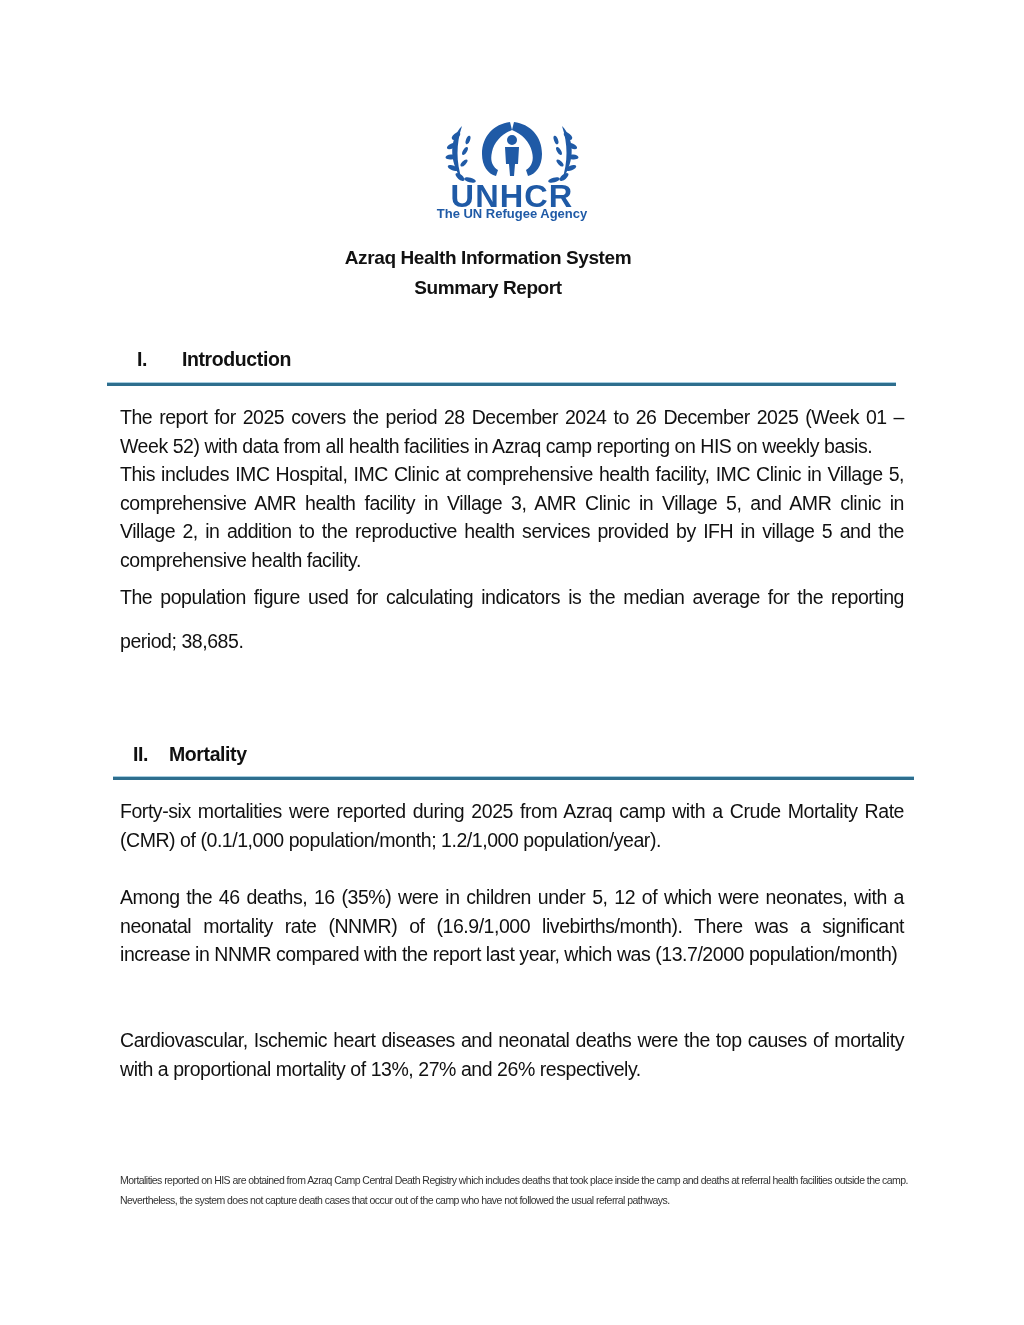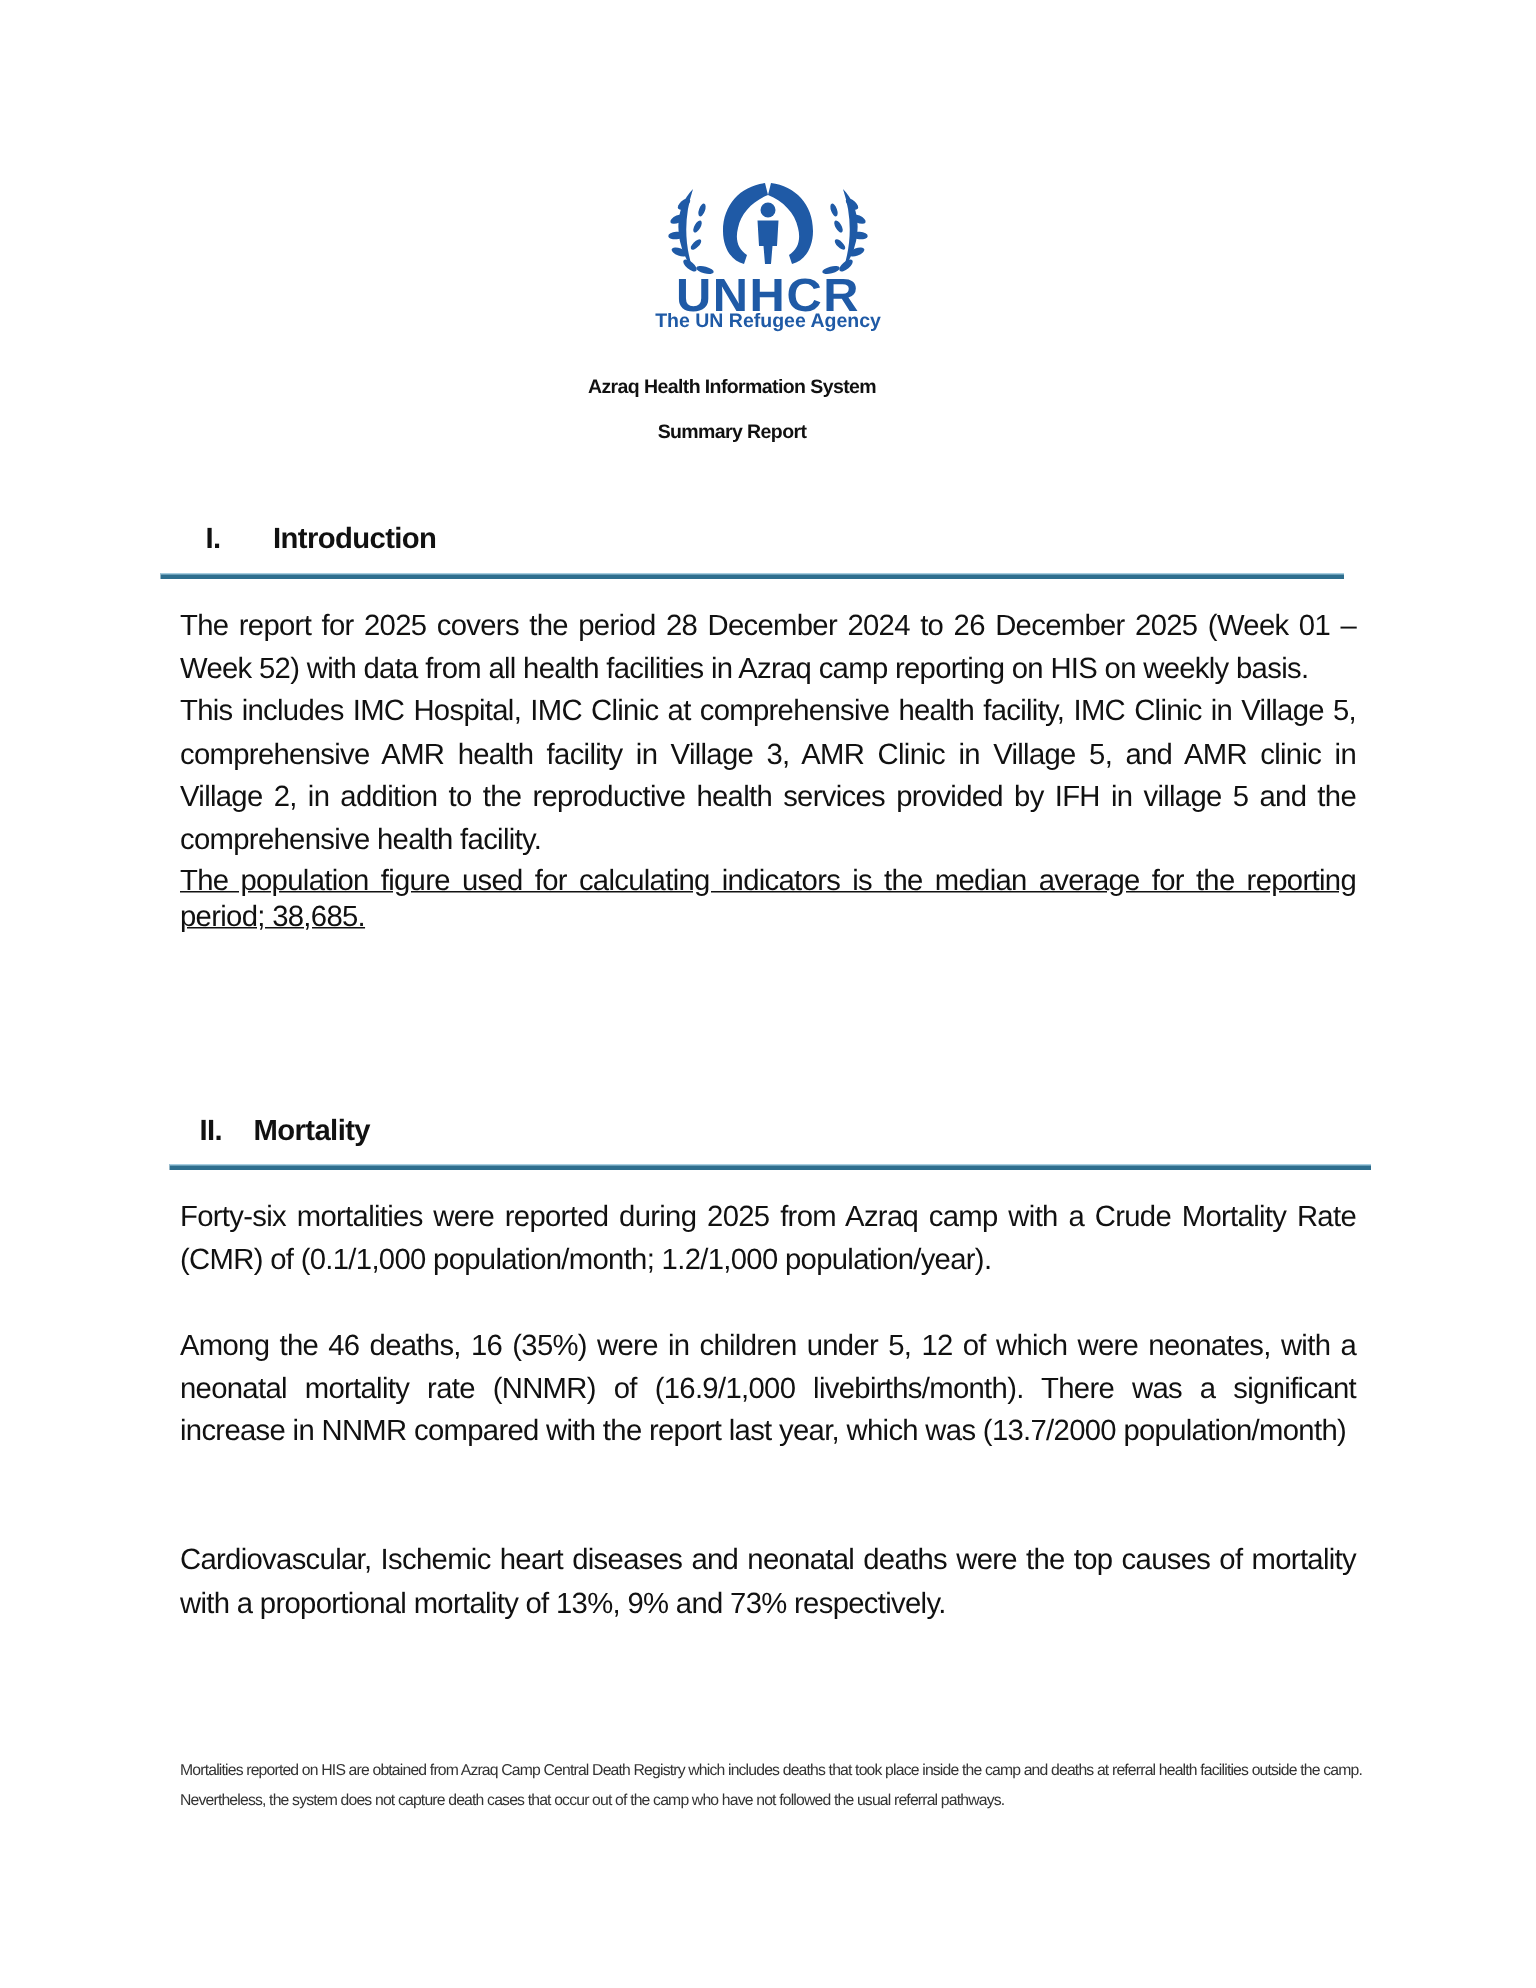--- a/index.html
+++ b/index.html
@@ -4,21 +4,21 @@
   <style>
     html, body { margin: 0; padding: 0; background: #ffffff; }
     body {
       width: 1024px; height: 1325px; position: relative; overflow: hidden;
       font-family: "Liberation Sans", sans-serif; color: #111;
     }
     .logo { position: absolute; left: 432px; top: 118px; width: 160px; height: 105px; }
     .logo svg { width: 160px; height: 105px; display: block; }
     .title-block {
       position: absolute; left: 0; width: 976px; top: 243px; text-align: center;
-      font-weight: bold; font-size: 13px; letter-spacing: -0.4px; line-height: 29.5px;
+      font-weight: bold; font-size: 19px; letter-spacing: -0.4px; line-height: 29.5px;
     }
     .title-block div { display: block; }
     .section-head {
       position: absolute; font-weight: bold; font-size: 19.5px; letter-spacing: -0.4px;
     }
     .section-head .num { position: absolute; left: 0; top: 0; }
     .section-head .label { position: absolute; left: 45px; top: 0; white-space: nowrap; }
     .rule {
       position: absolute; height: 3px; background: #2e6e8e;
       border-top: 1px solid #a6cde0;
@@ -81,32 +81,32 @@
 
 <div class="section-head" style="left:137px; top:348px;">
   <span class="num">I.</span>
   <span class="label">Introduction</span>
 </div>
 <div class="rule" style="left:107px; top:382px; width:789px;"></div>
 
 <div class="para" style="top:403px;">
   <p>The report for 2025 covers the period 28 December 2024 to 26 December 2025 (Week 01 – Week 52) with data from all health facilities in Azraq camp reporting on HIS on weekly basis.</p>
   <p>This includes IMC Hospital, IMC Clinic at comprehensive health facility, IMC Clinic in Village 5, comprehensive AMR health facility in Village 3, AMR Clinic in Village 5, and AMR clinic in Village 2, in addition to the reproductive health services provided by IFH in village 5 and the comprehensive health facility.</p>
-  <p style="line-height:24px;text-decoration:underline;">The population figure used for calculating indicators is the median average for the reporting period; 38,685.</p>
+  <p style="line-height:44px;">The population figure used for calculating indicators is the median average for the reporting period; 38,685.</p>
 </div>
 
 <div class="section-head" style="left:133px; top:743px;">
   <span class="num">II.</span>
   <span class="label" style="left:36px;">Mortality</span>
 </div>
 <div class="rule" style="left:113px; top:776px; width:801px;"></div>
 
 <div class="para" style="top:797px;">
   <p>Forty-six mortalities were reported during 2025 from Azraq camp with a Crude Mortality Rate (CMR) of (0.1/1,000 population/month; 1.2/1,000 population/year).</p>
 </div>
 <div class="para" style="top:883px;">
   <p>Among the 46 deaths, 16 (35%) were in children under 5, 12 of which were neonates, with a neonatal mortality rate (NNMR) of (16.9/1,000 livebirths/month). There was a significant increase in NNMR compared with the report last year, which was (13.7/2000 population/month)</p>
 </div>
 <div class="para" style="top:1026px;">
-  <p>Cardiovascular, Ischemic heart diseases and neonatal deaths were the top causes of mortality with a proportional mortality of 13%, 9% and 73% respectively.</p>
+  <p>Cardiovascular, Ischemic heart diseases and neonatal deaths were the top causes of mortality with a proportional mortality of 13%, 27% and 26% respectively.</p>
 </div>
 
 <div class="footnote">Mortalities reported on HIS are obtained from Azraq Camp Central Death Registry which includes deaths that took place inside the camp and deaths at referral health facilities outside the camp. Nevertheless, the system does not capture death cases that occur out of the camp who have not followed the usual referral pathways.</div>
 
 </body></html>

